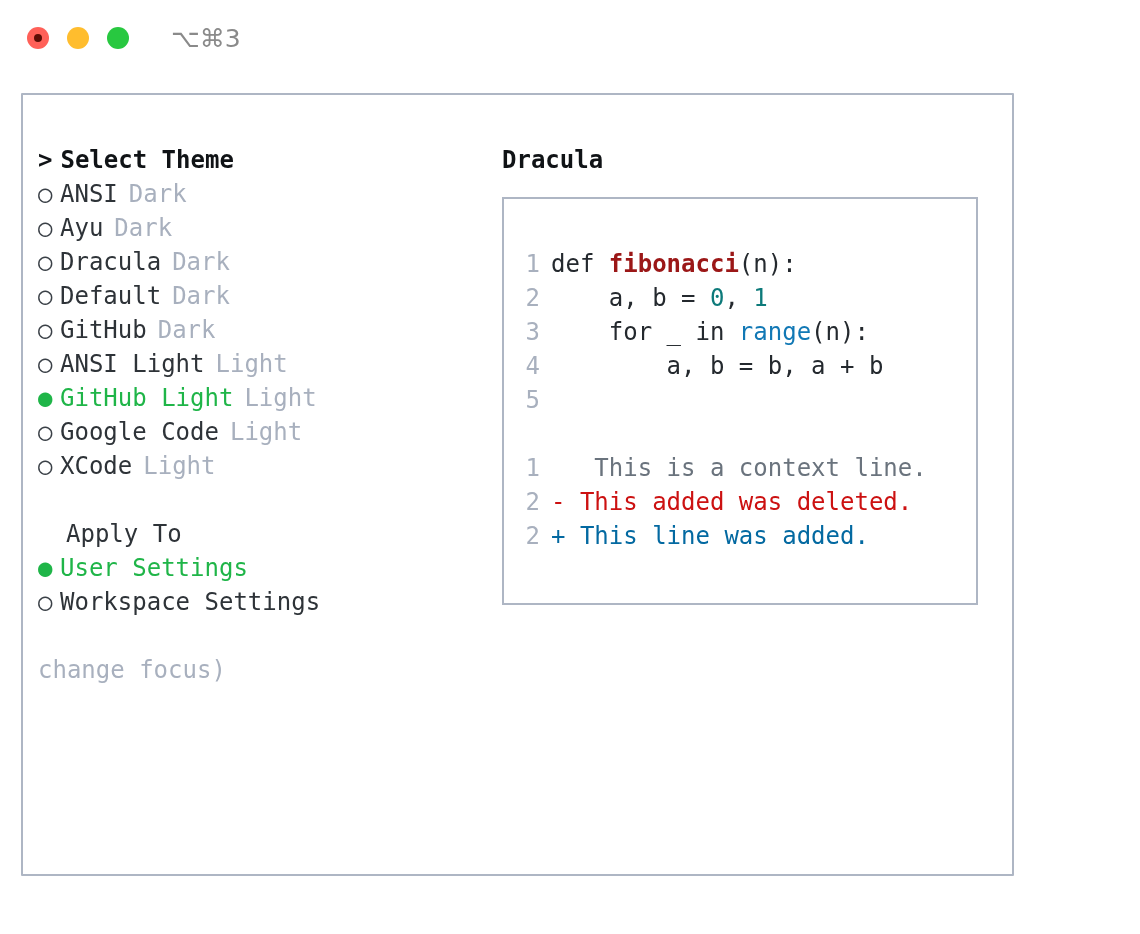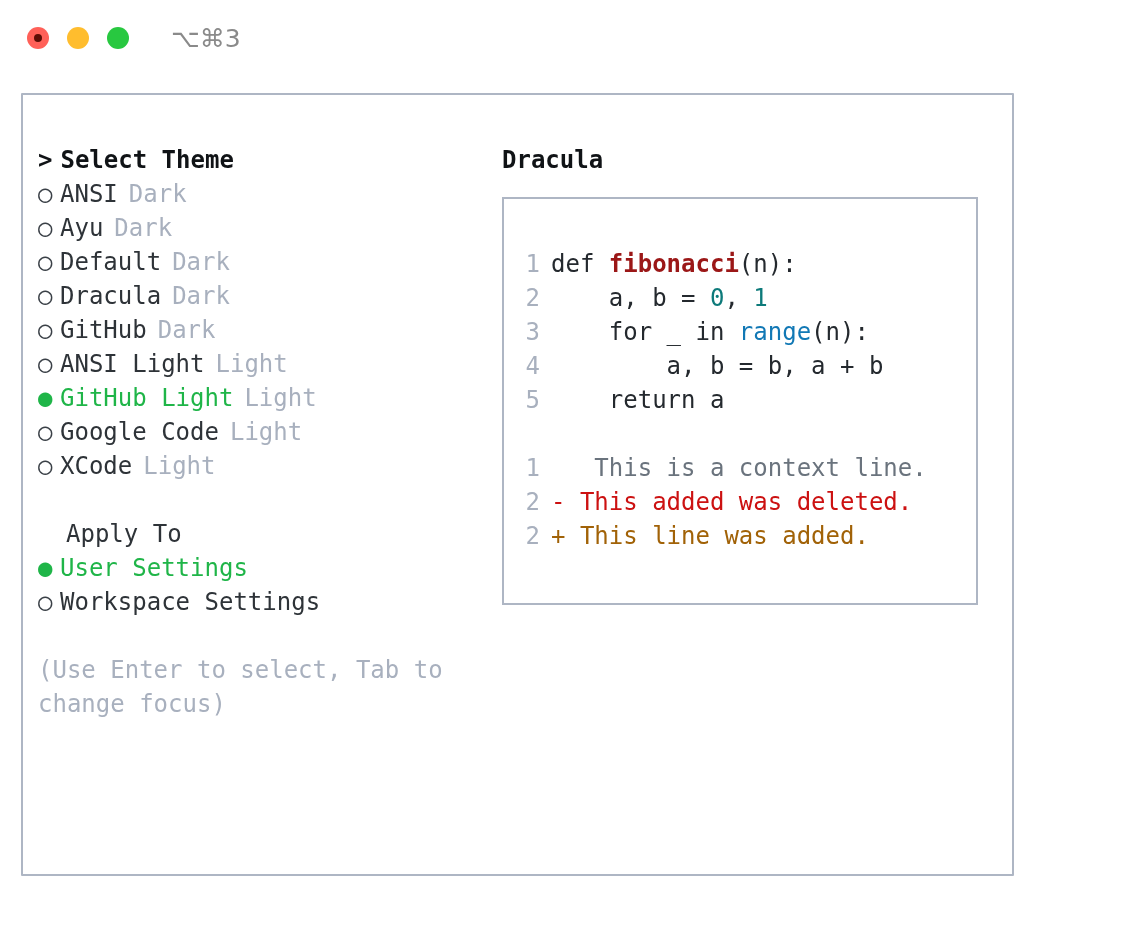--- a/index.html
+++ b/index.html
@@ -196,21 +196,21 @@
 
   .tok-plain { color: #24292e; }
   .tok-func  { color: #9b1717; font-weight: bold; }
   .tok-num   { color: #0d7a7a; }
   .tok-builtin { color: #1178b5; }
 
   .blank-line { height: 34px; }
 
   .diff-ctx { color: #6a737d; }
   .diff-del { color: #cc1111; }
-  .diff-add { color: #a16207; }
+  .diff-add { color: #0369a1; }
 </style>
 </head>
 <body>
 
 <div id="window">
 
   <div id="titlebar">
     <div class="dots">
       <span class="dot red"></span>
       <span class="dot yellow"></span>
@@ -224,54 +224,53 @@
 
       <div id="left-col">
 
         <div class="section-head">
           <span class="caret">&gt;</span><span>Select Theme</span>
         </div>
 
         <div id="theme-list">
             <div class="row"><span class="bullet off">○</span><span class="theme-name">ANSI</span><span class="badge">Dark</span></div>
             <div class="row"><span class="bullet off">○</span><span class="theme-name">Ayu</span><span class="badge">Dark</span></div>
+            <div class="row"><span class="bullet off">○</span><span class="theme-name">Dracula</span><span class="badge">Dark</span></div>
             <div class="row"><span class="bullet off">○</span><span class="theme-name">Default</span><span class="badge">Dark</span></div>
-            <div class="row"><span class="bullet off">○</span><span class="theme-name">Dracula</span><span class="badge">Dark</span></div>
             <div class="row"><span class="bullet off">○</span><span class="theme-name">GitHub</span><span class="badge">Dark</span></div>
             <div class="row"><span class="bullet off">○</span><span class="theme-name">ANSI Light</span><span class="badge">Light</span></div>
             <div class="row selected"><span class="bullet on">●</span><span class="theme-name">GitHub Light</span><span class="badge">Light</span></div>
             <div class="row"><span class="bullet off">○</span><span class="theme-name">Google Code</span><span class="badge">Light</span></div>
             <div class="row"><span class="bullet off">○</span><span class="theme-name">XCode</span><span class="badge">Light</span></div>
           </div>
 
         <div class="spacer-lg"></div>
 
         <div class="apply-head">Apply To</div>
 
         <div id="apply-list">
             <div class="row selected"><span class="bullet on">●</span><span class="theme-name">User Settings</span></div>
             <div class="row"><span class="bullet off">○</span><span class="theme-name">Workspace Settings</span></div>
           </div>
 
         <div id="hint">
-          <div>(Use Enter to select, Tab to</div>
           <div>change focus)</div>
         </div>
       </div>
 
       <div id="right-col">
         <div id="preview-label">Dracula</div>
 
         <div id="code-box">
           <div id="code-lines">
               <div class="code-line"><span class="ln">1</span><span class="code-text"><span class="tok-plain">def </span><span class="tok-func">fibonacci</span><span class="tok-plain">(n):</span></span></div>
               <div class="code-line"><span class="ln">2</span><span class="code-text"><span class="tok-plain">    a, b = </span><span class="tok-num">0</span><span class="tok-plain">, </span><span class="tok-num">1</span></span></div>
               <div class="code-line"><span class="ln">3</span><span class="code-text"><span class="tok-plain">    for _ in </span><span class="tok-builtin">range</span><span class="tok-plain">(n):</span></span></div>
               <div class="code-line"><span class="ln">4</span><span class="code-text"><span class="tok-plain">        a, b = b, a + b</span></span></div>
-              <div class="code-line"><span class="ln">5</span><span class="code-text"><span class="tok-plain">    return a</span></span></div>
+              <div class="code-line"><span class="ln">5</span></div>
             </div>
           <div class="blank-line"></div>
           <div id="diff-lines">
               <div class="code-line"><span class="ln">1</span><span class="code-text diff-ctx"><span> </span><span>  This is a context line.</span></span></div>
               <div class="code-line"><span class="ln">2</span><span class="code-text diff-del"><span>-</span><span> This added was deleted.</span></span></div>
               <div class="code-line"><span class="ln">2</span><span class="code-text diff-add"><span>+</span><span> This line was added.</span></span></div>
             </div>
         </div>
       </div>
 

